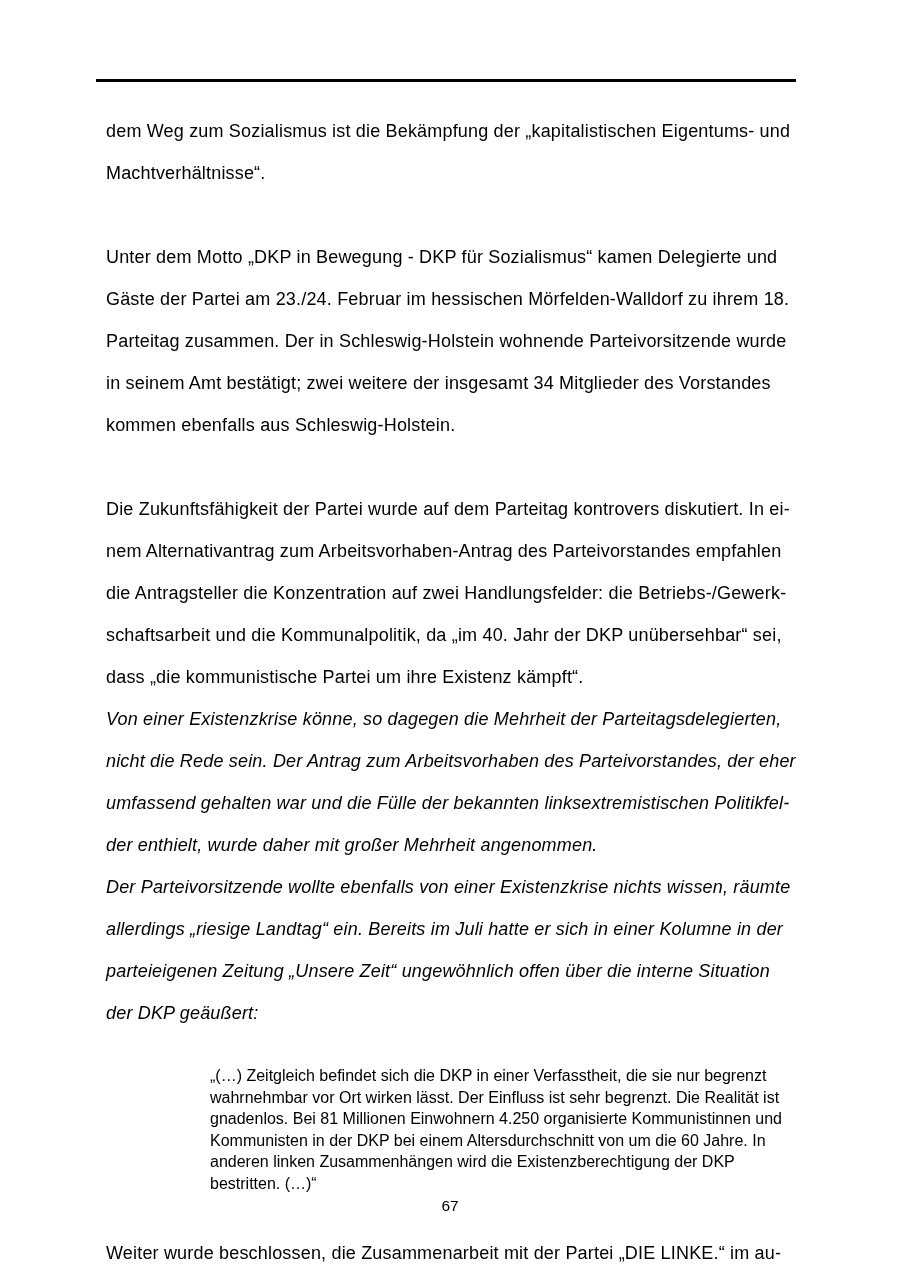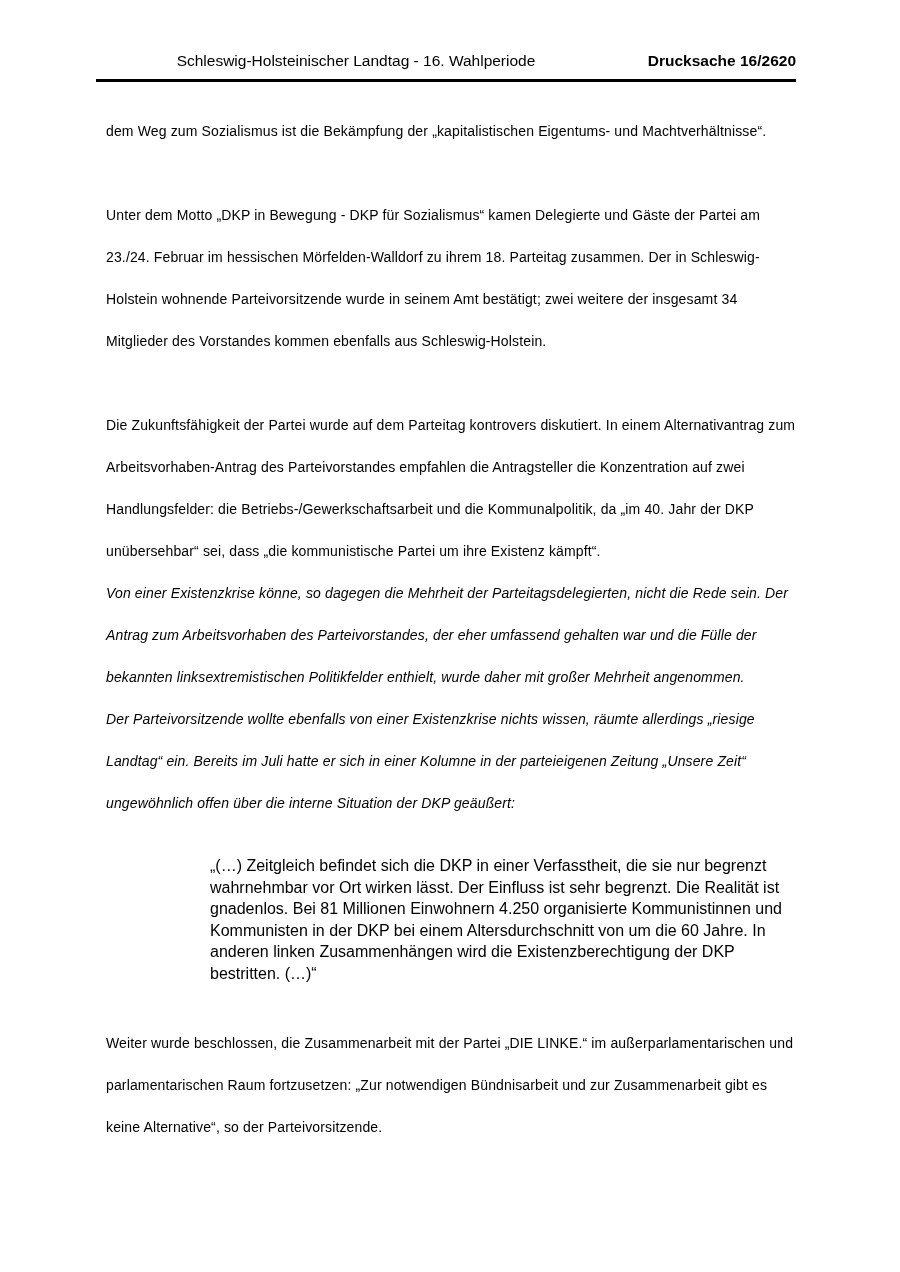--- a/index.html
+++ b/index.html
@@ -60,21 +60,21 @@
 
   
   .content {
     position: absolute;
     left: 106px;
     top: 110px;
     width: 690px;
   }
 
   .para {
-    font-size: 14px;
+    font-size: 18px;
     line-height: 42px;
     text-align: left;
     margin: 0;
     letter-spacing: 0.01em;
   }
   .para + .para {
     margin-top: 0;
     font-style: italic;
   }
   .gap-lg {
@@ -105,24 +105,20 @@
     text-align: center;
     font-size: 15.5px;
     line-height: 20px;
   }
 </style>
 </head>
 <body>
 
 <div class="page">
 
-  <div class="runhead">
-    <div class="runhead-title">Schleswig-Holsteinischer Landtag - 16. Wahlperiode</div>
-    <div class="runhead-doc">Drucksache 16/2620</div>
-  </div>
   <div class="runhead-rule"></div>
 
   <div class="content">
 
     <p class="para">dem Weg zum Sozialismus ist die Bekämpfung der „kapitalistischen Eigentums- und Machtverhältnisse“.</p>
 
     <div class="gap-lg"></div>
 
     <p class="para">Unter dem Motto „DKP in Bewegung - DKP für Sozialismus“ kamen Delegierte und Gäste der Partei am 23./24. Februar im hessischen Mörfelden-Walldorf zu ihrem 18. Parteitag zusammen. Der in Schleswig-Holstein wohnende Parteivorsitzende wurde in seinem Amt bestätigt; zwei weitere der insgesamt 34 Mitglieder des Vor­standes kommen ebenfalls aus Schleswig-Holstein.</p>
 
@@ -137,14 +133,15 @@
     <div class="quote-pre"></div>
 
     <blockquote class="quote">„(…) Zeitgleich befindet sich die DKP in einer Verfasstheit, die sie nur begrenzt wahrnehmbar vor Ort wirken lässt. Der Einfluss ist sehr be­grenzt. Die Realität ist gnadenlos. Bei 81 Millionen Einwohnern 4.250 organisierte Kommunistinnen und Kommunisten in der DKP bei einem Altersdurchschnitt von um die 60 Jahre. In anderen linken Zusammen­hängen wird die Existenzberechtigung der DKP bestritten. (…)“</blockquote>
 
     <div class="quote-post"></div>
 
     <p class="para">Weiter wurde beschlossen, die Zusammenarbeit mit der Partei „DIE LINKE.“ im au­ßerparlamentarischen und parlamentarischen Raum fortzusetzen: „Zur notwendigen Bündnisarbeit und zur Zusammenarbeit gibt es keine Alternative“, so der Parteivor­sitzende.</p>
 
   </div>
 
+  <div class="folio">67</div>
 
 </div>
 
 </body></html>

